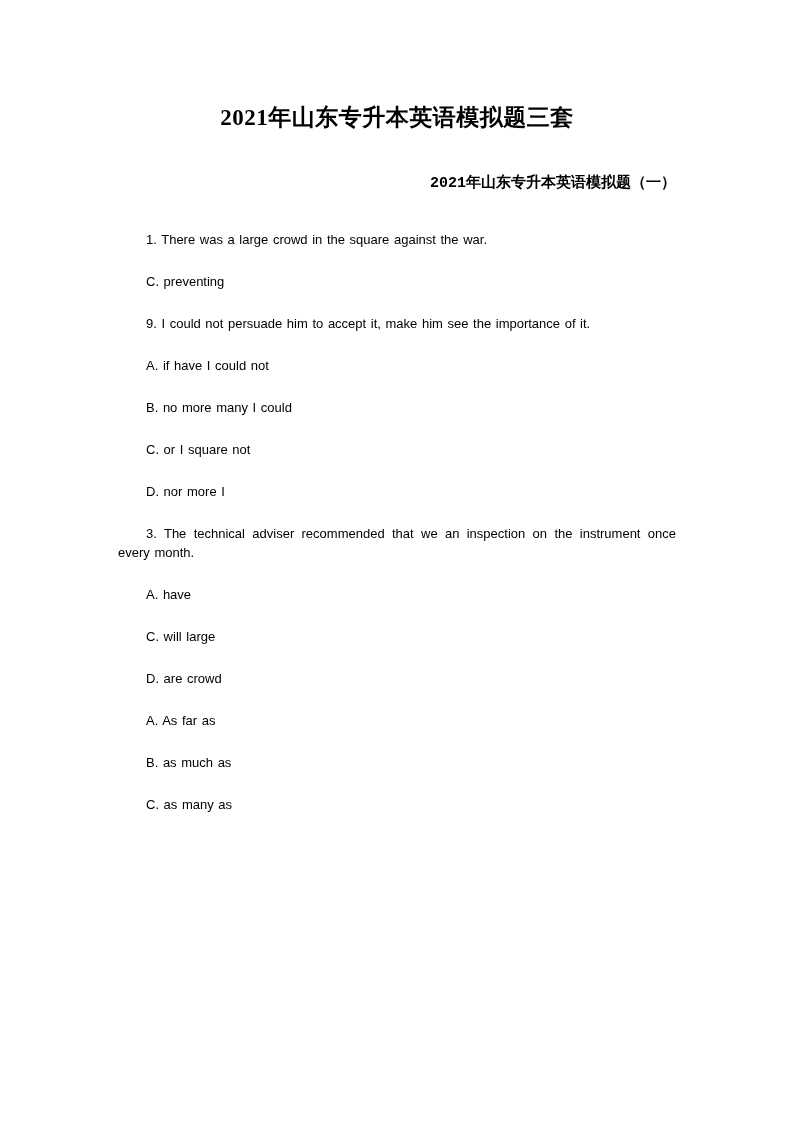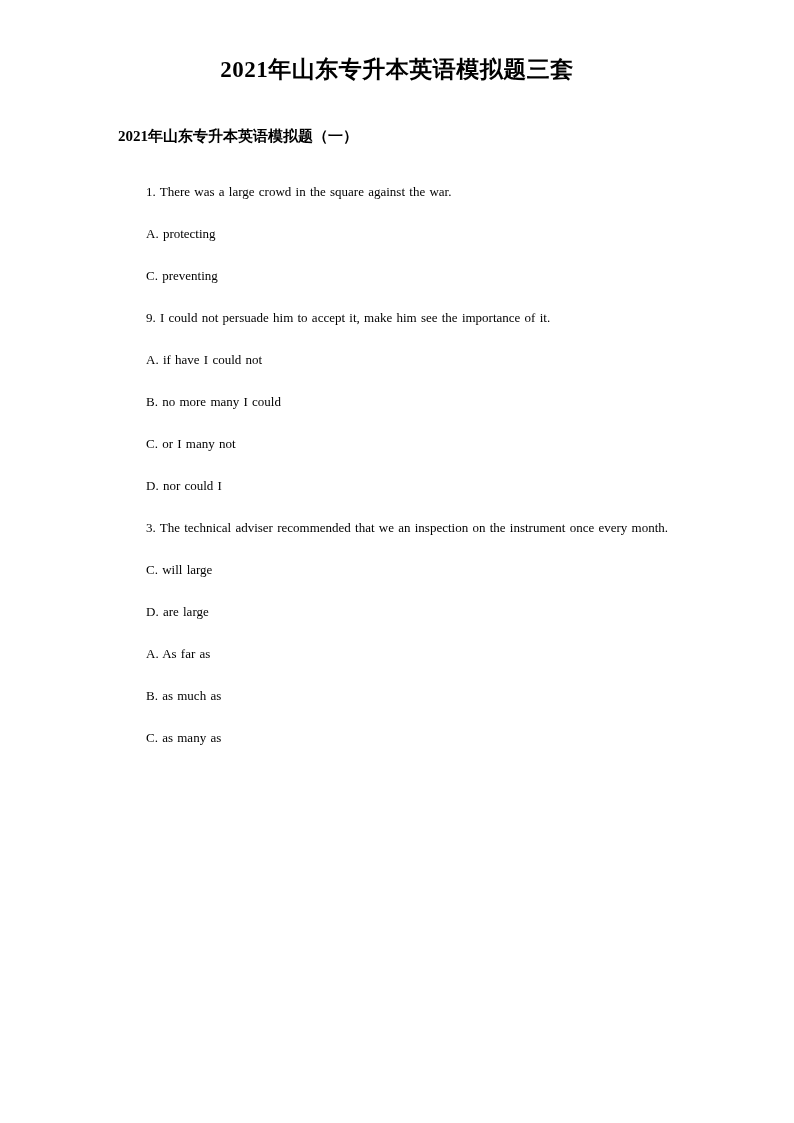--- a/index.html
+++ b/index.html
@@ -11,41 +11,41 @@
     overflow: hidden;
   }
   .page {
     width: 794px;
     height: 1123px;
     background: #ffffff;
     color: #000000;
     position: relative;
   }
   .content {
-    padding: 56px 118px 0 118px;
+    padding: 104px 118px 0 118px;
   }
   .doc-title {
     font-family: "Liberation Serif", "DejaVu Serif", serif;
     font-weight: bold;
     font-size: 23px;
     line-height: 28px;
     text-align: center;
     margin: 0 0 42px 0;
     letter-spacing: 0.5px;
   }
   .section-title {
-    font-family: Liberation Serif, serif;
+    font-family: Liberation Mono, monospace;
     font-weight: bold;
     font-size: 15px;
     line-height: 20px;
-    text-align: left;
+    text-align: right;
     margin: 0 0 36px 0;
   }
   .q {
-    font-family: Liberation Serif, serif;
+    font-family: Liberation Sans, sans-serif;
     font-size: 13px;
     line-height: 19px;
     margin: 0 0 23px 0;
     text-indent: 28px;
     white-space: normal;
     word-spacing: 1px;
   }
   .q.justify {
     text-align: justify;
   }
@@ -54,31 +54,31 @@
 <body>
 
 <div class="page">
   <div class="content">
 
     <h1 class="doc-title">2021年山东专升本英语模拟题三套</h1>
 
     <h2 class="section-title">2021年山东专升本英语模拟题（一）</h2>
 
     <p class="q">1. There was a large crowd in the square against the war.</p>
-    <p class="q">A. protecting</p>
     <p class="q">C. preventing</p>
 
     <p class="q">9. I could not persuade him to accept it, make him see the importance of it.</p>
     <p class="q">A. if have I could not</p>
     <p class="q">B. no more many I could</p>
-    <p class="q">C. or I many not</p>
-    <p class="q">D. nor could I</p>
+    <p class="q">C. or I square not</p>
+    <p class="q">D. nor more I</p>
 
     <p class="q justify">3. The technical adviser recommended that we an inspection on the instrument once every month.</p>
+    <p class="q">A. have</p>
     <p class="q">C. will large</p>
-    <p class="q">D. are large</p>
+    <p class="q">D. are crowd</p>
 
     <p class="q">A. As far as</p>
     <p class="q">B. as much as</p>
     <p class="q">C. as many as</p>
 
   </div>
 </div>
 
 </body></html>

